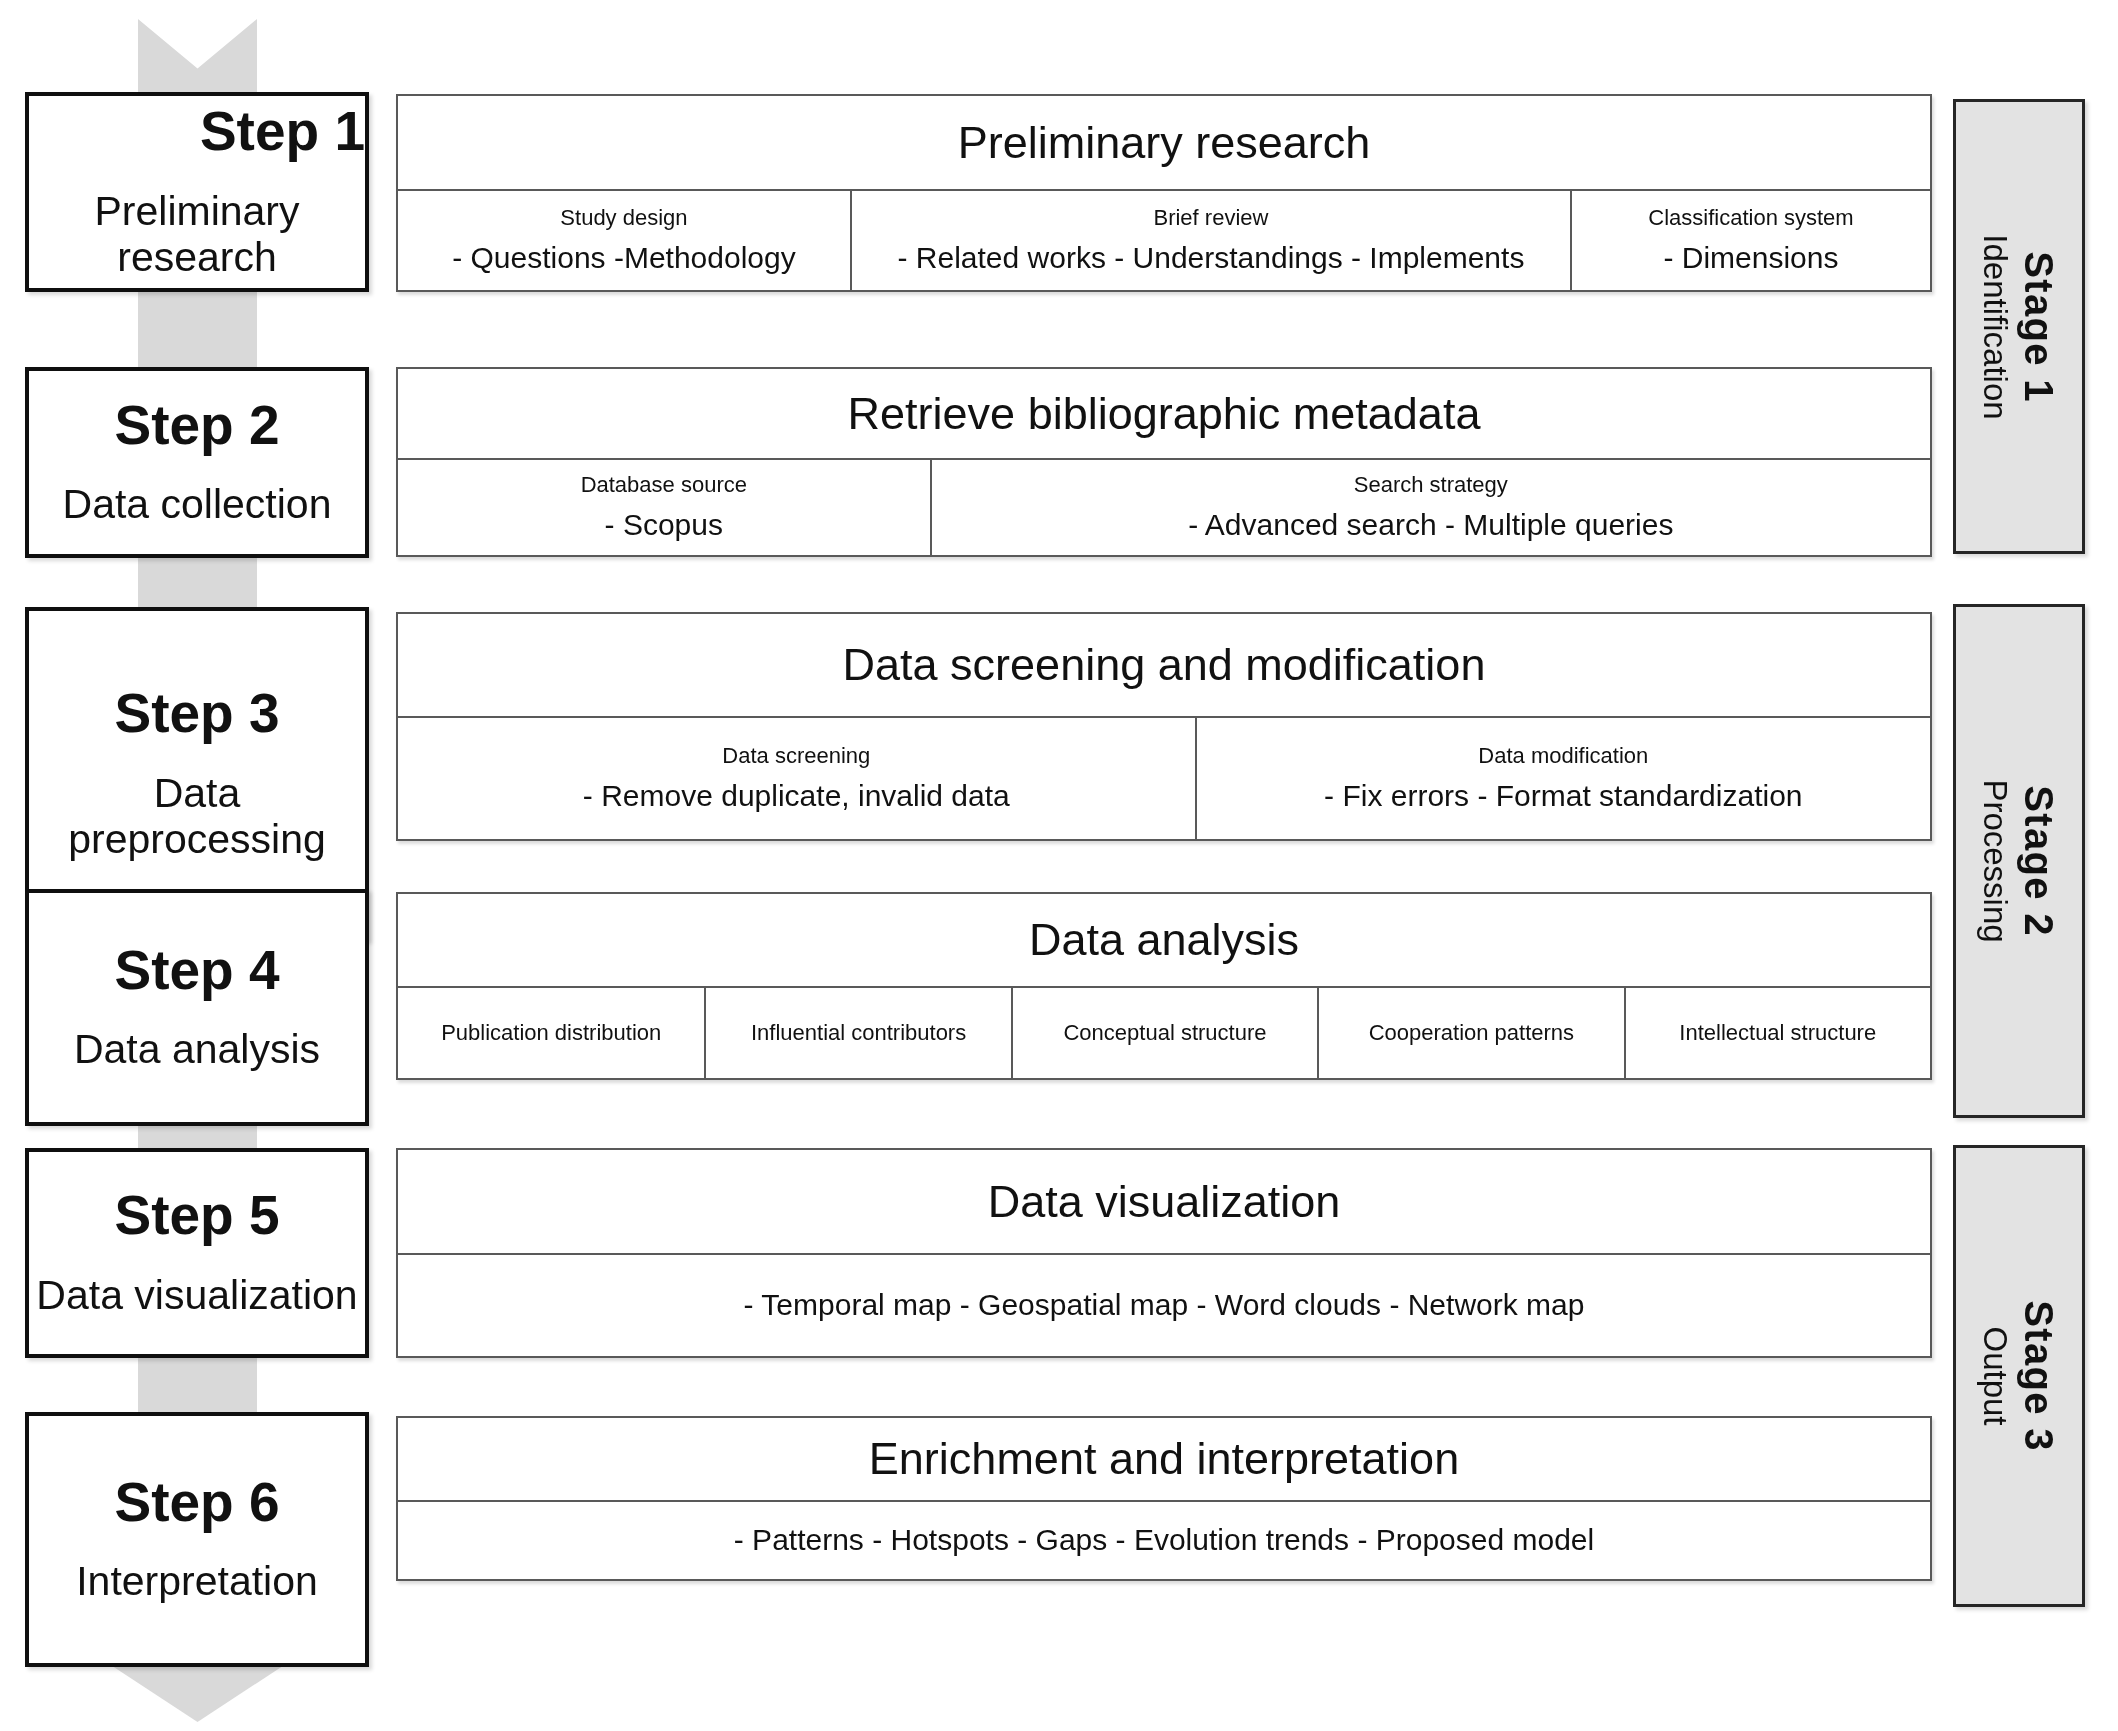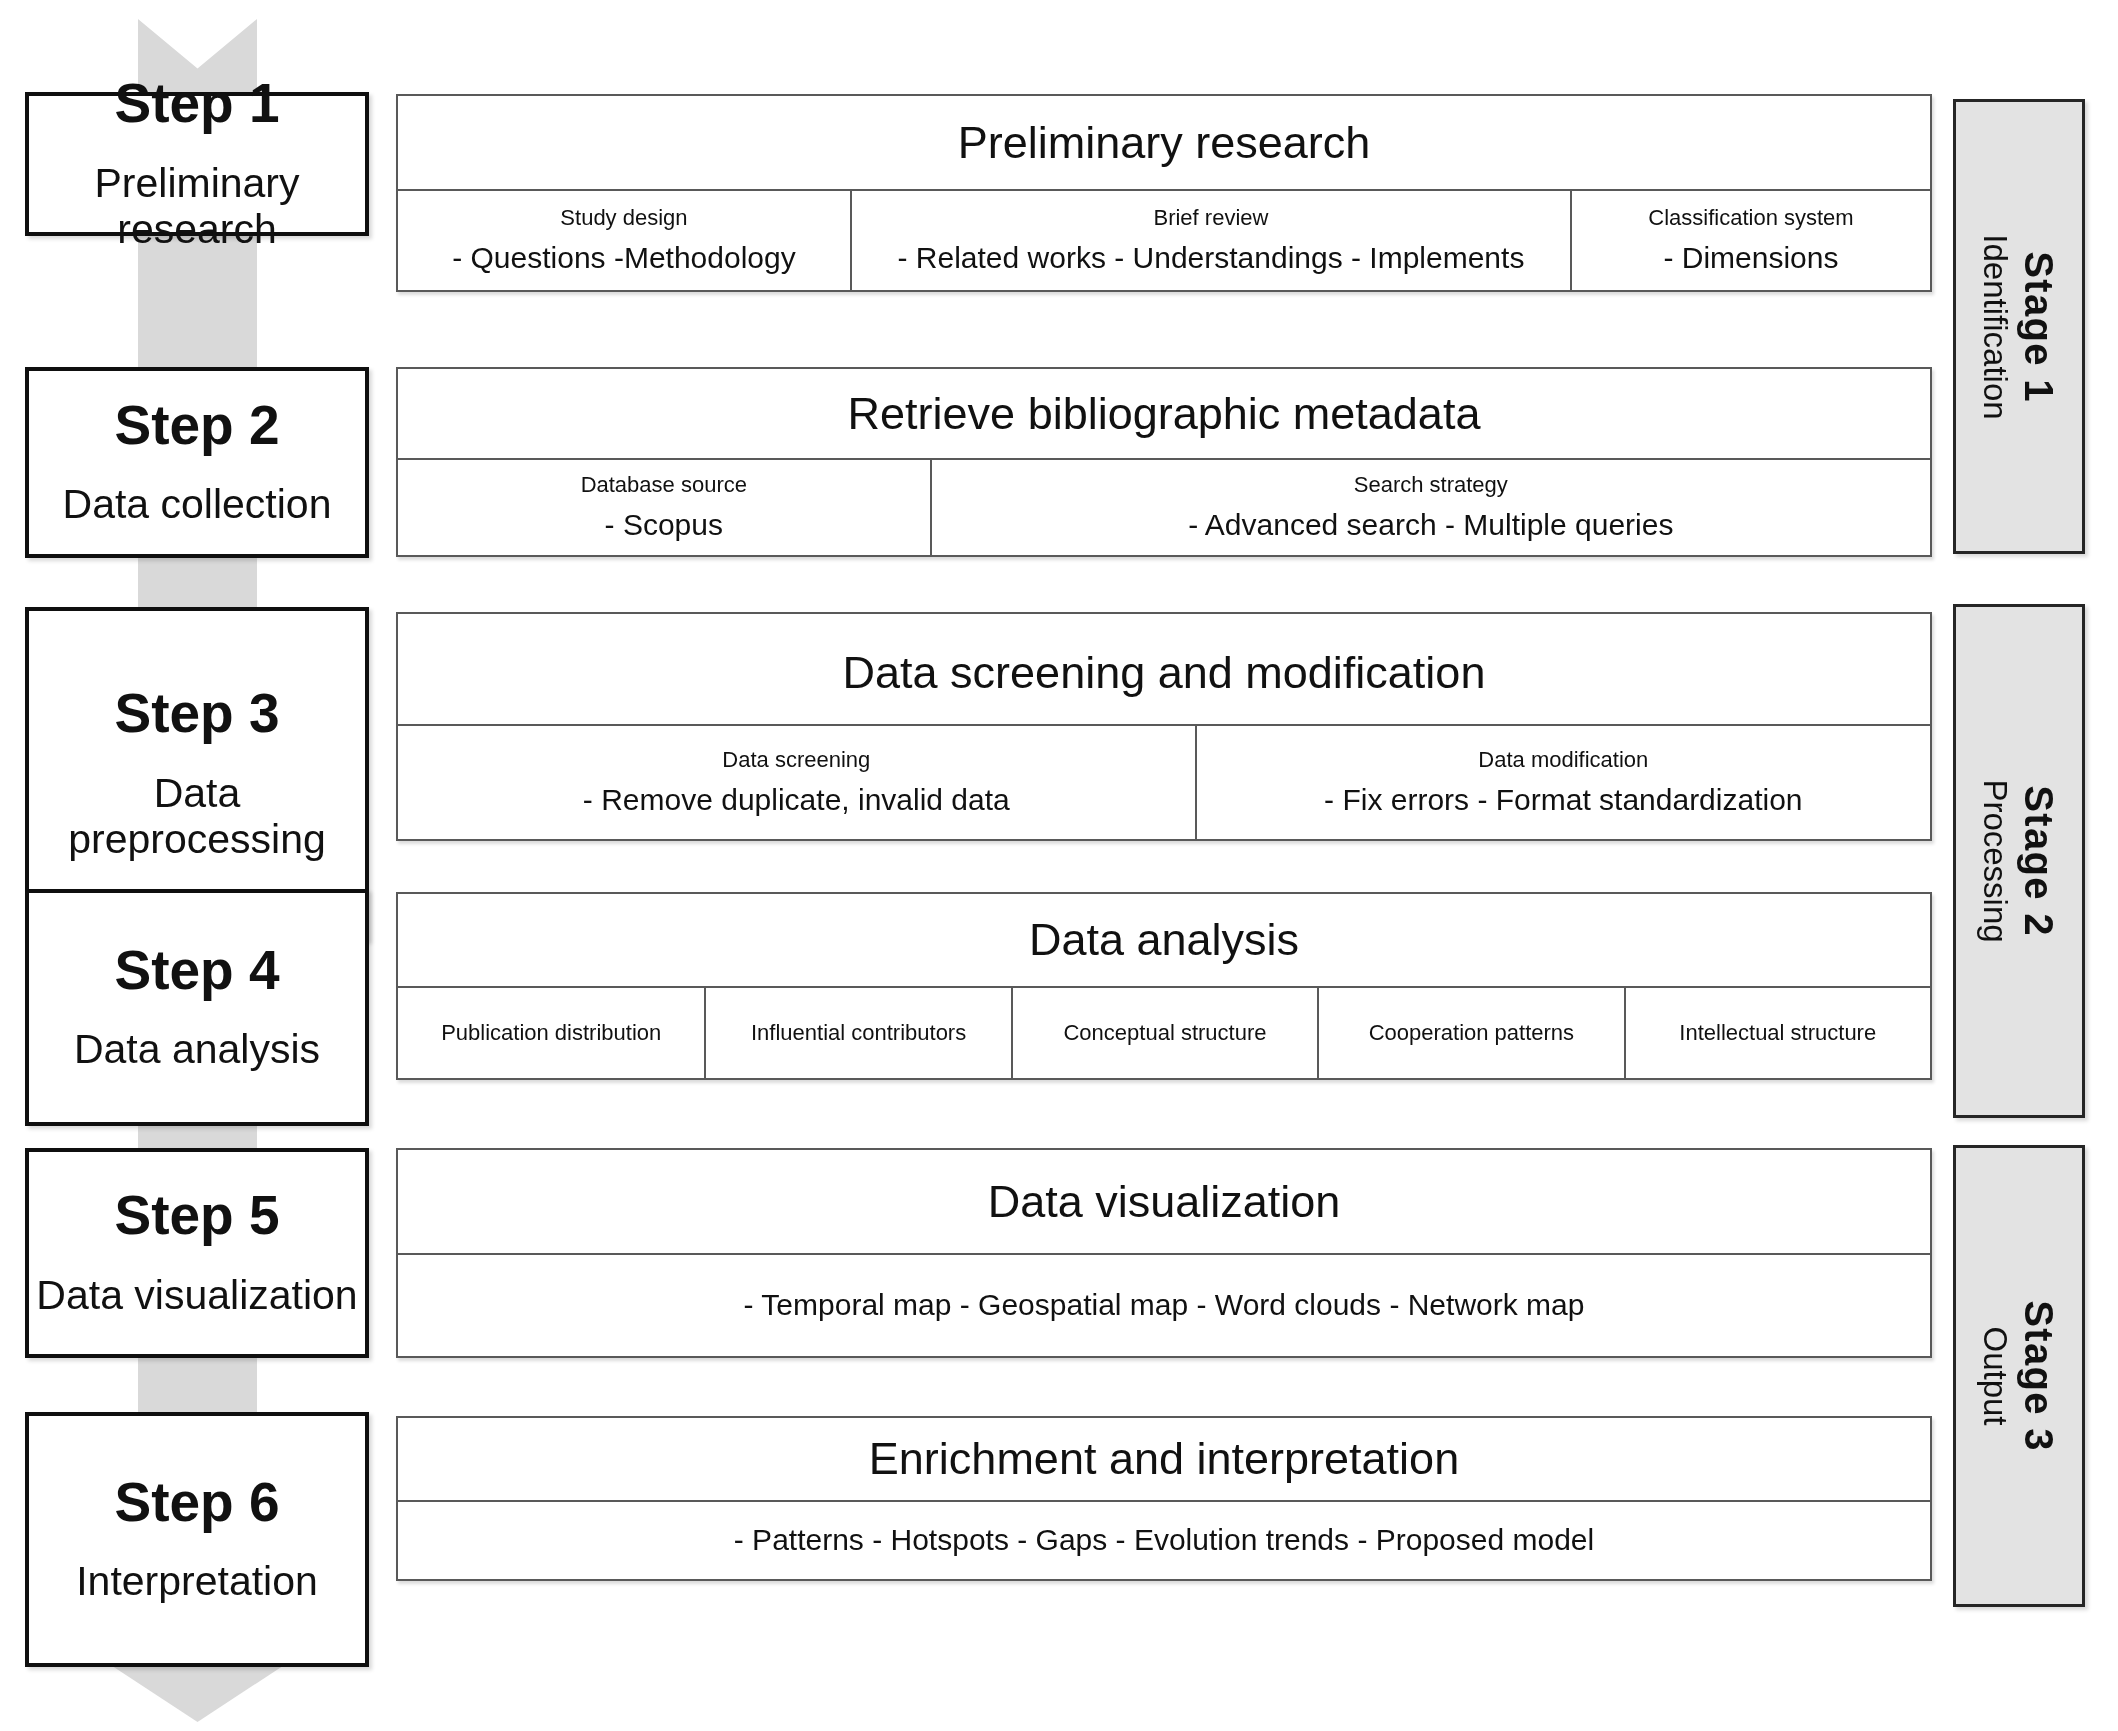--- a/index.html
+++ b/index.html
@@ -32,21 +32,21 @@
   .step-box{
     position:absolute;left:25px;width:344px;
     background:#ffffff;border:4.4px solid #0f0f0f;
     box-sizing:border-box;z-index:2;
     display:flex;flex-direction:column;align-items:center;justify-content:center;
     gap:28px;text-align:center;
     box-shadow:2.5px 3.1px 3.8px rgba(0,0,0,0.15);
   }
   .step-title{font-size:55px;font-weight:bold;line-height:1.05;}
   .step-sub{font-size:41px;line-height:1.12;padding:0 6.3px;}
-  .sb1{top:92px;height:144px;}
+  .sb1{top:92px;height:200px;align-items:flex-end;}
   .sb2{top:367px;height:191px;}
   .sb3{top:607px;height:334px;}
   .sb4{top:889px;height:237px;}
   .sb5{top:1148px;height:210px;}
   .sb6{top:1412px;height:255px;}
   
   .content-box{
     position:absolute;left:396px;width:1536px;
     background:#ffffff;border:2.5px solid #595959;
     box-sizing:border-box;z-index:2;
@@ -59,21 +59,21 @@
   .cb4{top:892px;height:188px;}
   .cb5{top:1148px;height:210px;}
   .cb6{top:1416px;height:165px;}
   .row-header{
     display:flex;align-items:center;justify-content:center;
     border-bottom:2.5px solid #595959;
     font-size:45px;line-height:1.1;flex:0 0 auto;
   }
   .cb1 .row-header{height:93px;}
   .cb2 .row-header{height:89px;}
-  .cb3 .row-header{height:102px;margin-top:8px;}
+  .cb3 .row-header{height:102px;}
   .cb4 .row-header{height:92px;}
   .cb5 .row-header{height:103px;}
   .cb6 .row-header{height:82px;}
   .cells{display:flex;flex:1 1 auto;min-height:0;}
   .cell{
     display:flex;flex-direction:column;align-items:center;justify-content:center;
     gap:10px;text-align:center;box-sizing:border-box;padding:5px 8.8px;
   }
   .cell + .cell{border-left:2.5px solid #595959;}
   .cell-title{font-size:22px;line-height:1.18;}

